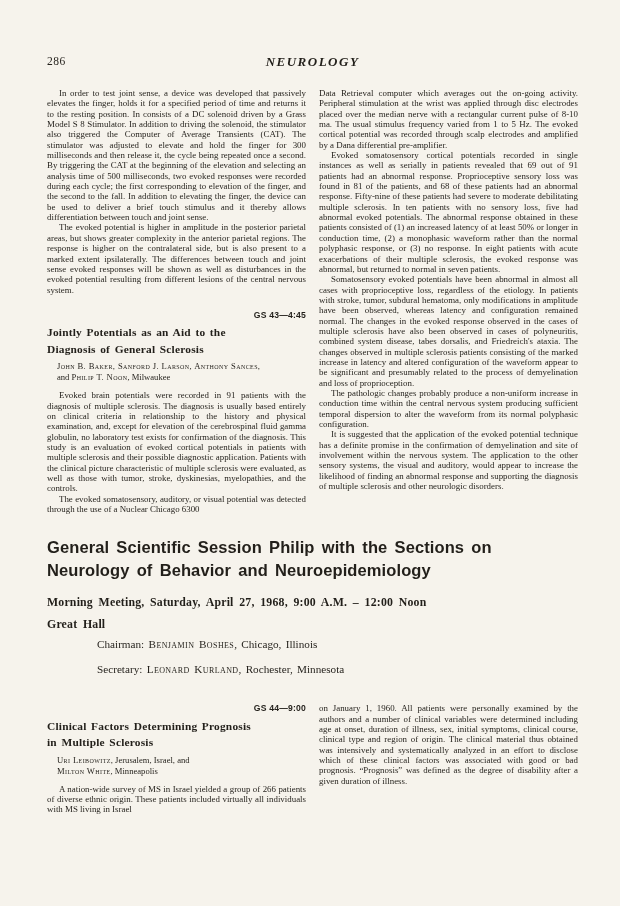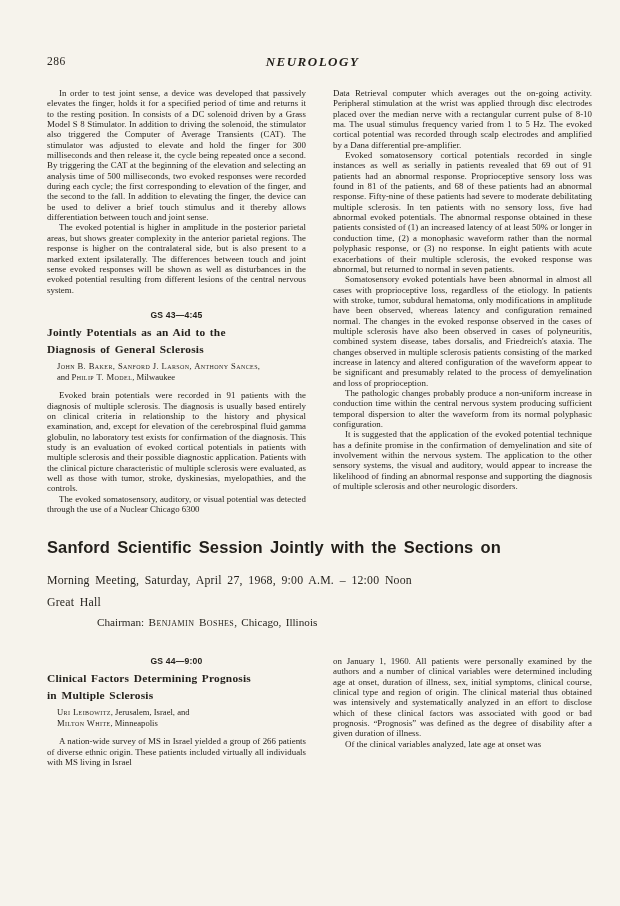--- a/index.html
+++ b/index.html
@@ -22,56 +22,56 @@
   .page-num {
     position: absolute; left: 0; top: 1px;
     font-size: 11.5px; letter-spacing: 0.5px;
   }
   .running-head {
     display: block; text-align: center;
     font-style: italic; font-weight: bold;
     font-size: 13px; letter-spacing: 1.5px;
   }
 
-  .columns { display: flex; gap: 27px; }
+  .columns { display: flex; gap: 13px; }
   .top-columns { margin-top: 19px; }
   .bottom-columns { margin-top: 21px; }
   .col {
     flex: 0 0 259px; width: 259px;
     font-size: 8.9px; line-height: 10.35px;
     text-align: justify;
   }
   .col p { margin: 0; }
   p.indent { text-indent: 12px; }
 
   .gs-code {
     font-family: "Liberation Sans", sans-serif;
     font-weight: bold; font-size: 8.6px;
     letter-spacing: 0.2px; margin-top: 15px;
-    text-align: center;
+    text-align: right;
   }
   .abstract-title {
     font-size: 11.4px; font-weight: bold;
     line-height: 16.5px; margin: 4px 0 4px;
     text-align: left; word-spacing: 1.5px; letter-spacing: 0.2px;
   }
   .authors {
     font-size: 8.6px; line-height: 11px;
     margin: 0 0 7px 10px; text-align: left;
   }
   .sc { font-variant: small-caps; letter-spacing: 0.4px; }
 
   .session-block { margin-top: 22px; }
   .session-heading {
     font-family: "Liberation Sans", sans-serif;
     font-weight: bold; font-size: 16.5px; line-height: 22.5px;
     margin: 0; letter-spacing: 0.1px; word-spacing: 2.5px;
   }
   .meeting {
-    font-weight: normal; font-size: 11.8px;
+    font-weight: bold; font-size: 11.8px;
     margin-top: 14px; word-spacing: 2.5px; letter-spacing: 0.2px;
   }
   .location { margin-top: 7px; }
   .officers { margin-left: 50px; font-size: 11.2px; }
   .officer-line { line-height: 25px; word-spacing: 1.5px; }
 </style>
 </head>
 <body>
 
 <div class="page">
@@ -86,61 +86,65 @@
       <p class="indent">In order to test joint sense, a device was developed that passively elevates the finger, holds it for a specified period of time and returns it to the resting position. In consists of a DC solenoid driven by a Grass Model S 8 Stimulator. In addition to driving the solenoid, the stimulator also triggered the Computer of Average Transients (CAT). The stimulator was adjusted to elevate and hold the finger for 300 milliseconds and then release it, the cycle being repeated once a second. By triggering the CAT at the beginning of the elevation and selecting an analysis time of 500 milliseconds, two evoked responses were recorded during each cycle; the first corresponding to elevation of the finger, and the second to the fall. In addition to elevating the finger, the device can be used to deliver a brief touch stimulus and it thereby allows differentiation between touch and joint sense.</p>
       <p class="indent">The evoked potential is higher in amplitude in the posterior parietal areas, but shows greater complexity in the anterior parietal regions. The response is higher on the contralateral side, but is also present to a marked extent ipsilaterally. The differences between touch and joint sense evoked responses will be shown as well as disturbances in the evoked potential resulting from different lesions of the central nervous system.</p>
 
       <div class="gs-code">GS 43—4:45</div>
       <h2 class="abstract-title">
         <span>Jointly Potentials as an Aid to the</span><br>
         <span>Diagnosis of General Sclerosis</span>
       </h2>
       <div class="authors">
         <span class="sc">John B. Baker, Sanford J. Larson, Anthony Sances,</span><br>
-        <span>and </span><span class="sc">Philip T. Model</span><span>, Milwaukee</span>
+        <span>and </span><span class="sc">Philip T. Noon</span><span>, Milwaukee</span>
       </div>
       <p class="indent">Evoked brain potentials were recorded in 91 patients with the diagnosis of multiple sclerosis. The diagnosis is usually based entirely on clinical criteria in relationship to the history and physical examination, and, except for elevation of the cerebrospinal fluid gamma globulin, no laboratory test exists for confirmation of the diagnosis. This study is an evaluation of evoked cortical potentials in patients with multiple sclerosis and their possible diagnostic application. Patients with the clinical picture characteristic of multiple sclerosis were evaluated, as well as those with tumor, stroke, dyskinesias, myelopathies, and the controls.</p>
       <p class="indent">The evoked somatosensory, auditory, or visual potential was detected through the use of a Nuclear Chicago 6300</p>
     </div>
 
     <div class="col">
       <p>Data Retrieval computer which averages out the on-going activity. Peripheral stimulation at the wrist was applied through disc electrodes placed over the median nerve with a rectangular current pulse of 8-10 ma. The usual stimulus frequency varied from 1 to 5 Hz. The evoked cortical potential was recorded through scalp electrodes and amplified by a Dana differential pre-amplifier.</p>
       <p class="indent">Evoked somatosensory cortical potentials recorded in single instances as well as serially in patients revealed that 69 out of 91 patients had an abnormal response. Proprioceptive sensory loss was found in 81 of the patients, and 68 of these patients had an abnormal response. Fifty-nine of these patients had severe to moderate debilitating multiple sclerosis. In ten patients with no sensory loss, five had abnormal evoked potentials. The abnormal response obtained in these patients consisted of (1) an increased latency of at least 50% or longer in conduction time, (2) a monophasic waveform rather than the normal polyphasic response, or (3) no response. In eight patients with acute exacerbations of their multiple sclerosis, the evoked response was abnormal, but returned to normal in seven patients.</p>
       <p class="indent">Somatosensory evoked potentials have been abnormal in almost all cases with proprioceptive loss, regardless of the etiology. In patients with stroke, tumor, subdural hematoma, only modifications in amplitude have been observed, whereas latency and configuration remained normal. The changes in the evoked response observed in the cases of multiple sclerosis have also been observed in cases of polyneuritis, combined system disease, tabes dorsalis, and Friedreich's ataxia. The changes observed in multiple sclerosis patients consisting of the marked increase in latency and altered configuration of the waveform appear to be significant and presumably related to the process of demyelination and loss of proprioception.</p>
       <p class="indent">The pathologic changes probably produce a non-uniform increase in conduction time within the central nervous system producing sufficient temporal dispersion to alter the waveform from its normal polyphasic configuration.</p>
       <p class="indent">It is suggested that the application of the evoked potential technique has a definite promise in the confirmation of demyelination and site of involvement within the nervous system. The application to the other sensory systems, the visual and auditory, would appear to increase the likelihood of finding an abnormal response and supporting the diagnosis of multiple sclerosis and other neurologic disorders.</p>
     </div>
   </section>
 
   <section class="session-block">
     <h1 class="session-heading">
-      <span>Sanford Scientific Session Jointly with the Sections on</span><br>
+      <span>General Scientific Session Philip with the Sections on</span><br>
+      <span>Neurology of Behavior and Neuroepidemiology</span>
     </h1>
     <div class="meeting">Morning Meeting, Saturday, April 27, 1968, 9:00 A.M. – 12:00 Noon</div>
     <div class="meeting location">Great Hall</div>
     <div class="officers">
       <div class="officer-line">
         <span>Chairman:</span>
         <span class="sc">Benjamin Boshes</span><span>, Chicago, Illinois</span>
+      </div>
+      <div class="officer-line">
+        <span>Secretary:</span>
+        <span class="sc">Leonard Kurland</span><span>, Rochester, Minnesota</span>
       </div>
     </div>
   </section>
 
   <section class="columns bottom-columns">
     <div class="col">
       <div class="gs-code" style="margin-top:0;">GS 44—9:00</div>
       <h2 class="abstract-title">
         <span>Clinical Factors Determining Prognosis</span><br>
         <span>in Multiple Sclerosis</span>
       </h2>
       <div class="authors">
         <span class="sc">Uri Leibowitz</span><span>, Jerusalem, Israel, and</span><br>
         <span class="sc">Milton White</span><span>, Minneapolis</span>
       </div>
       <p class="indent">A nation-wide survey of MS in Israel yielded a group of 266 patients of diverse ethnic origin. These patients included virtually all individuals with MS living in Israel</p>
     </div>
     <div class="col">
       <p>on January 1, 1960. All patients were personally examined by the authors and a number of clinical variables were determined including age at onset, duration of illness, sex, initial symptoms, clinical course, clinical type and region of origin. The clinical material thus obtained was intensively and systematically analyzed in an effort to disclose which of these clinical factors was associated with good or bad prognosis. “Prognosis” was defined as the degree of disability after a given duration of illness.</p>
-      <p class="indent">Of the clinical variables analyzed, late age at onset was</p>
     </div>
   </section>
 
 </div>
 
 </body></html>

